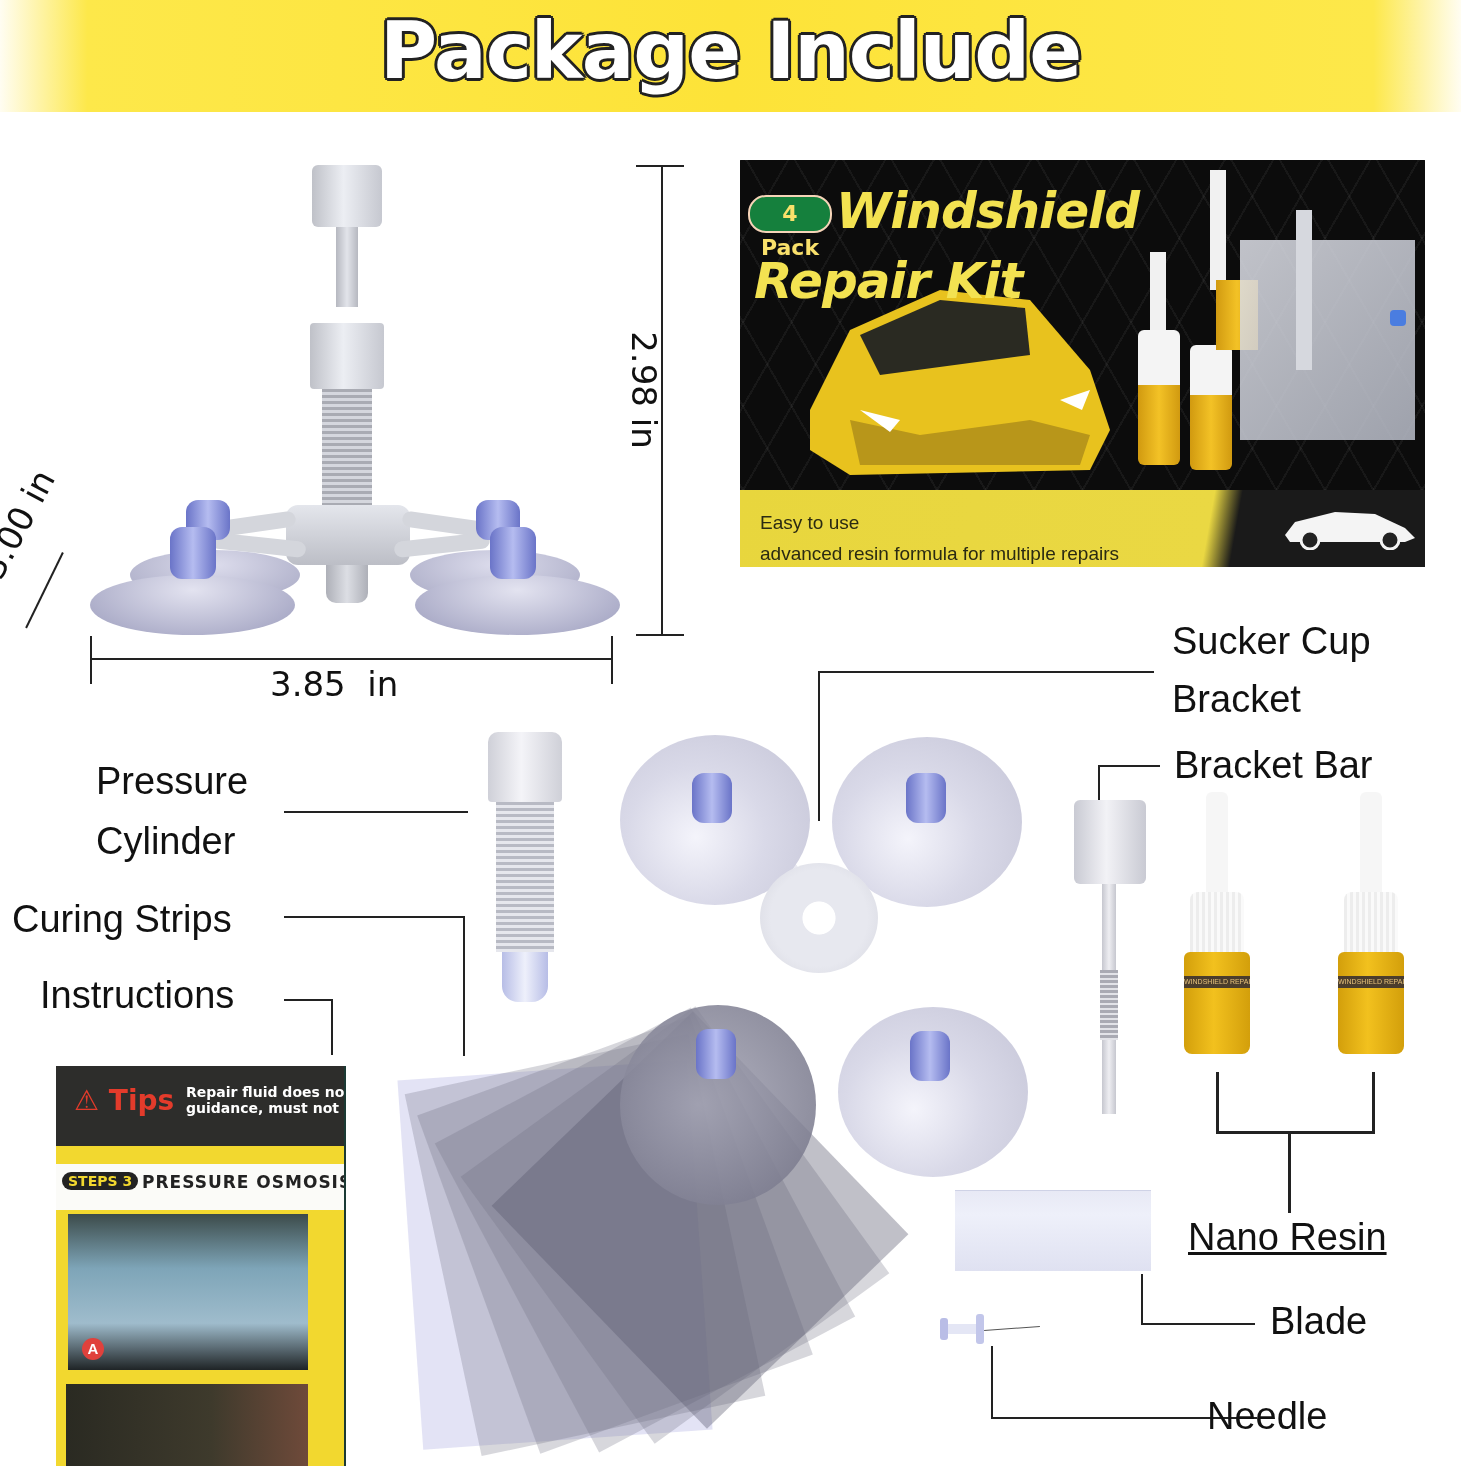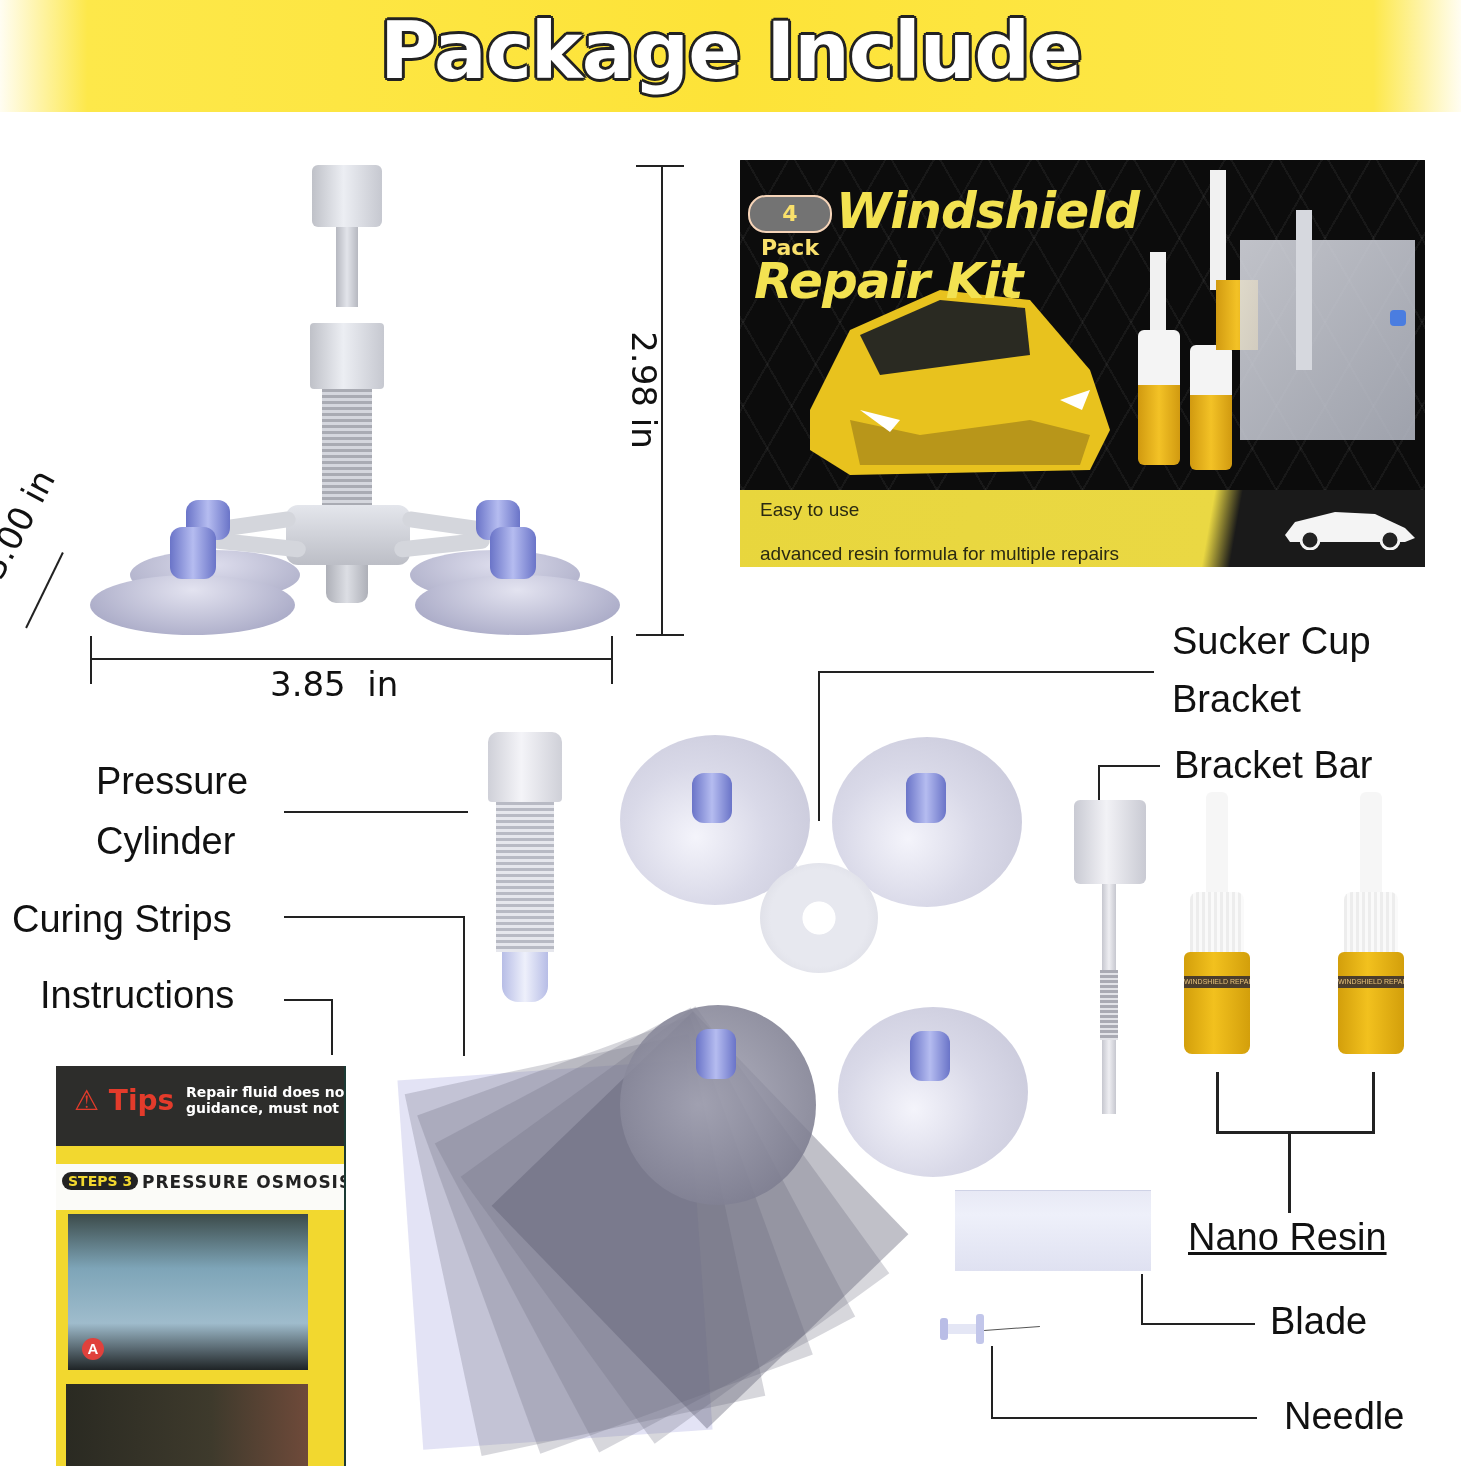--- a/index.html
+++ b/index.html
@@ -18,21 +18,21 @@
   .dim-text { font-family:"DejaVu Sans", sans-serif; font-size:34px; color:#111; }
 
   
   .label { font-family:"Liberation Sans", sans-serif; font-size:38px; color:#111; white-space:nowrap; }
 
   
   .box { left:740px; top:160px; width:685px; height:407px; background:#0c0c0c; overflow:hidden; }
   .box .hex { position:absolute; inset:0;
     background-image: repeating-linear-gradient(60deg, transparent 0 40px, rgba(255,255,255,0.05) 40px 42px),
                       repeating-linear-gradient(-60deg, transparent 0 40px, rgba(255,255,255,0.05) 40px 42px); }
-  .pack-badge { left:8px; top:35px; width:80px; height:34px; border-radius:18px; background:#737373; border:2px solid #f6d4b8;
+  .pack-badge { left:8px; top:35px; width:80px; height:34px; border-radius:18px; background:#15803d; border:2px solid #f6d4b8;
     color:#f9e06b; font-weight:bold; font-size:22px; text-align:center; line-height:34px; font-family:"DejaVu Sans", sans-serif; }
   .box-title1 { left:96px; top:22px; font-size:50px; font-weight:bold; font-style:italic; color:#f3e251; font-family:"DejaVu Sans", sans-serif; letter-spacing:-1px; }
   .box-title2 { left:14px; top:92px; font-size:50px; font-weight:bold; font-style:italic; color:#f3e251; font-family:"DejaVu Sans", sans-serif; letter-spacing:-1px; }
   .car { left:50px; top:100px; width:330px; height:230px; }
   .box-strip { left:0; top:330px; width:685px; height:77px;
     background: linear-gradient(100deg, #e8d63d 0%, #ead843 68%, #1a1a1a 72%, #1a1a1a 100%); }
   .box-line { left:20px; font-size:19px; color:#2a2a12; font-family:"Liberation Sans", sans-serif; }
 
   
   .leaflet { left:56px; top:1066px; width:288px; height:400px; background:#f2d82f; overflow:hidden; box-shadow: 2px 0 0 #1b3a34; }
@@ -114,21 +114,21 @@
   <div class="abs" style="left:470px;top:10px;width:16px;height:120px;background:#f1f1f1;"></div>
   <div class="abs" style="left:398px;top:170px;width:42px;height:55px;background:#f4f4f4;border-radius:6px 6px 0 0;"></div>
   <div class="abs" style="left:398px;top:225px;width:42px;height:80px;background:linear-gradient(90deg,#d19a10,#f3c226,#d19a10);border-radius:0 0 6px 6px;"></div>
   <div class="abs" style="left:450px;top:185px;width:42px;height:50px;background:#f4f4f4;border-radius:6px 6px 0 0;"></div>
   <div class="abs" style="left:450px;top:235px;width:42px;height:75px;background:linear-gradient(90deg,#d19a10,#f3c226,#d19a10);border-radius:0 0 6px 6px;"></div>
   <div class="abs" style="left:476px;top:120px;width:42px;height:70px;background:linear-gradient(90deg,#d19a10,#f3c226,#d19a10);"></div>
   <div class="abs" style="left:500px;top:80px;width:175px;height:200px;background:linear-gradient(135deg,#e0e2ea,#b8bcc8);opacity:0.85;"></div>
   <div class="abs" style="left:556px;top:50px;width:16px;height:160px;background:#d6d8de;"></div>
   <div class="abs" style="left:650px;top:150px;width:16px;height:16px;background:#4a7de0;border-radius:4px;"></div>
   <div class="abs box-strip"></div>
-  <div class="abs box-line" style="top:339px;">Easy to use</div>
+  <div class="abs box-line" style="top:352px;">Easy to use</div>
   <div class="abs box-line" style="top:383px;">advanced resin formula for multiple repairs</div>
   <svg class="abs" style="left:540px;top:340px;" width="140" height="50" viewBox="0 0 140 50">
     <path d="M5 35 L15 22 L55 12 L95 14 L125 28 L135 38 L125 42 L10 42 Z" fill="#f4f4f4"></path>
     <circle cx="30" cy="40" r="9" fill="#222" stroke="#f4f4f4" stroke-width="3"></circle>
     <circle cx="110" cy="40" r="9" fill="#222" stroke="#f4f4f4" stroke-width="3"></circle>
   </svg>
 </div>
 
 <div class="abs label" style="left:1172px;top:620px;">Sucker Cup</div>
 <div class="abs label" style="left:1172px;top:678px;">Bracket</div>
@@ -211,21 +211,21 @@
 <div class="abs label" style="left:1270px;top:1300px;">Blade</div>
 
 <div class="abs" style="left:940px;top:1310px;width:100px;height:40px;">
   <div class="abs" style="left:0;top:8px;width:8px;height:22px;background:#b9bde6;border-radius:3px;"></div>
   <div class="abs" style="left:8px;top:14px;width:28px;height:10px;background:#e4e6f5;"></div>
   <div class="abs" style="left:36px;top:4px;width:8px;height:30px;background:#c2c6ea;border-radius:3px;"></div>
   <div class="abs" style="left:44px;top:18px;width:56px;height:1px;background:#555;transform:rotate(-4deg);"></div>
 </div>
 <div class="abs line" style="left:991px;top:1346px;width:2px;height:72px;"></div>
 <div class="abs line" style="left:991px;top:1417px;width:266px;height:2px;"></div>
-<div class="abs label" style="left:1284px;top:1395px;">Needle</div>
+<div class="abs label" style="left:1207px;top:1395px;">Needle</div>
 
 <div class="abs leaflet">
   <div class="top"></div>
   <div class="tips">⚠ Tips</div>
   <div class="tips-note">
     <div>Repair fluid does not pene</div>
     <div>guidance, must not be cu</div>
   </div>
   <div class="steps-bar">
     <span class="steps-badge">STEPS 3</span>

